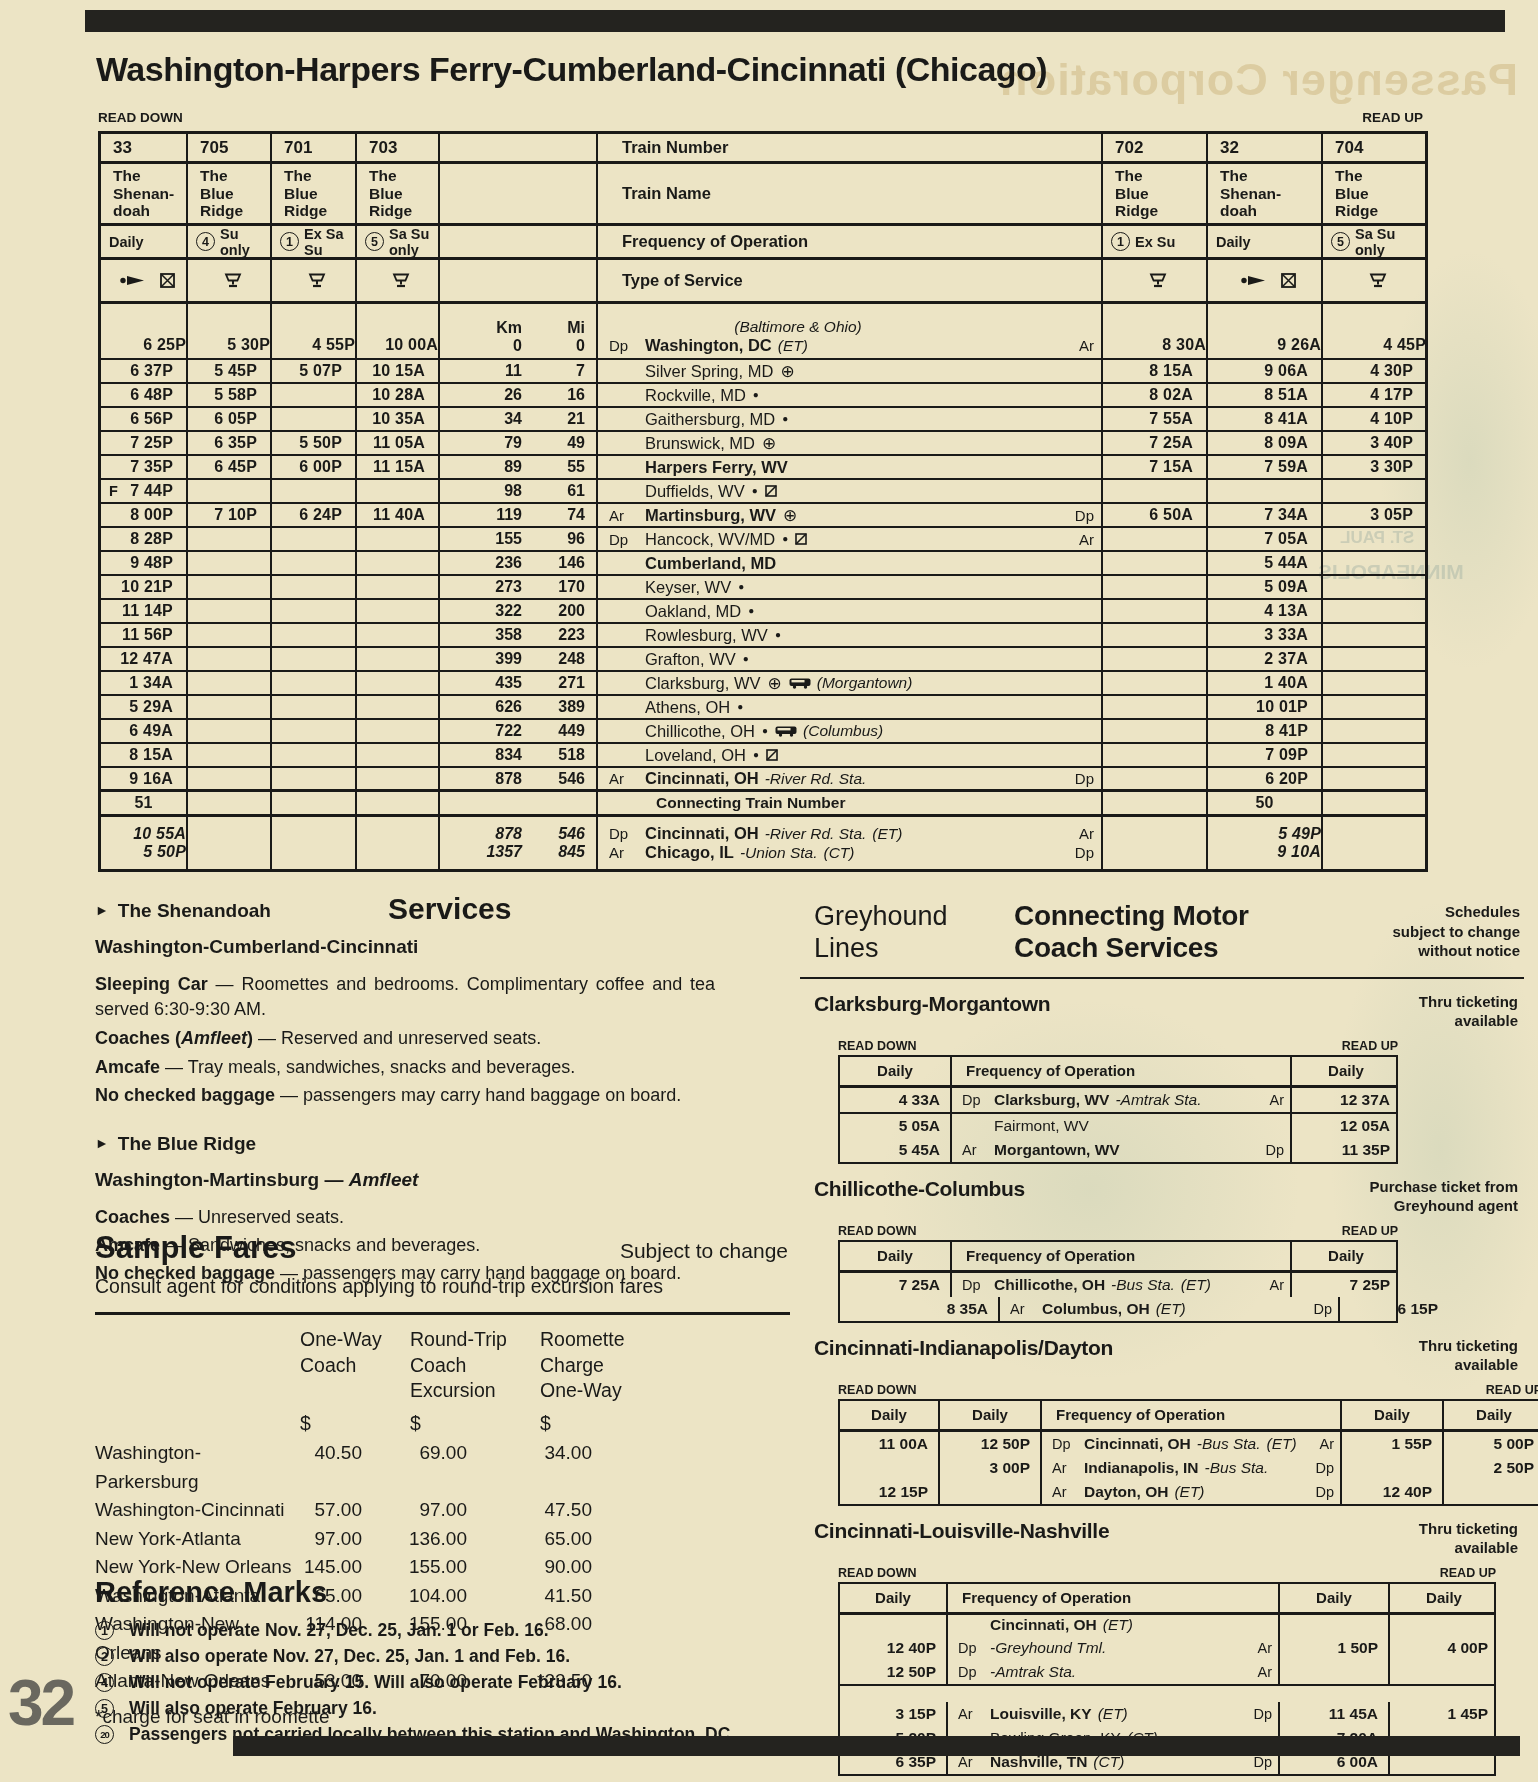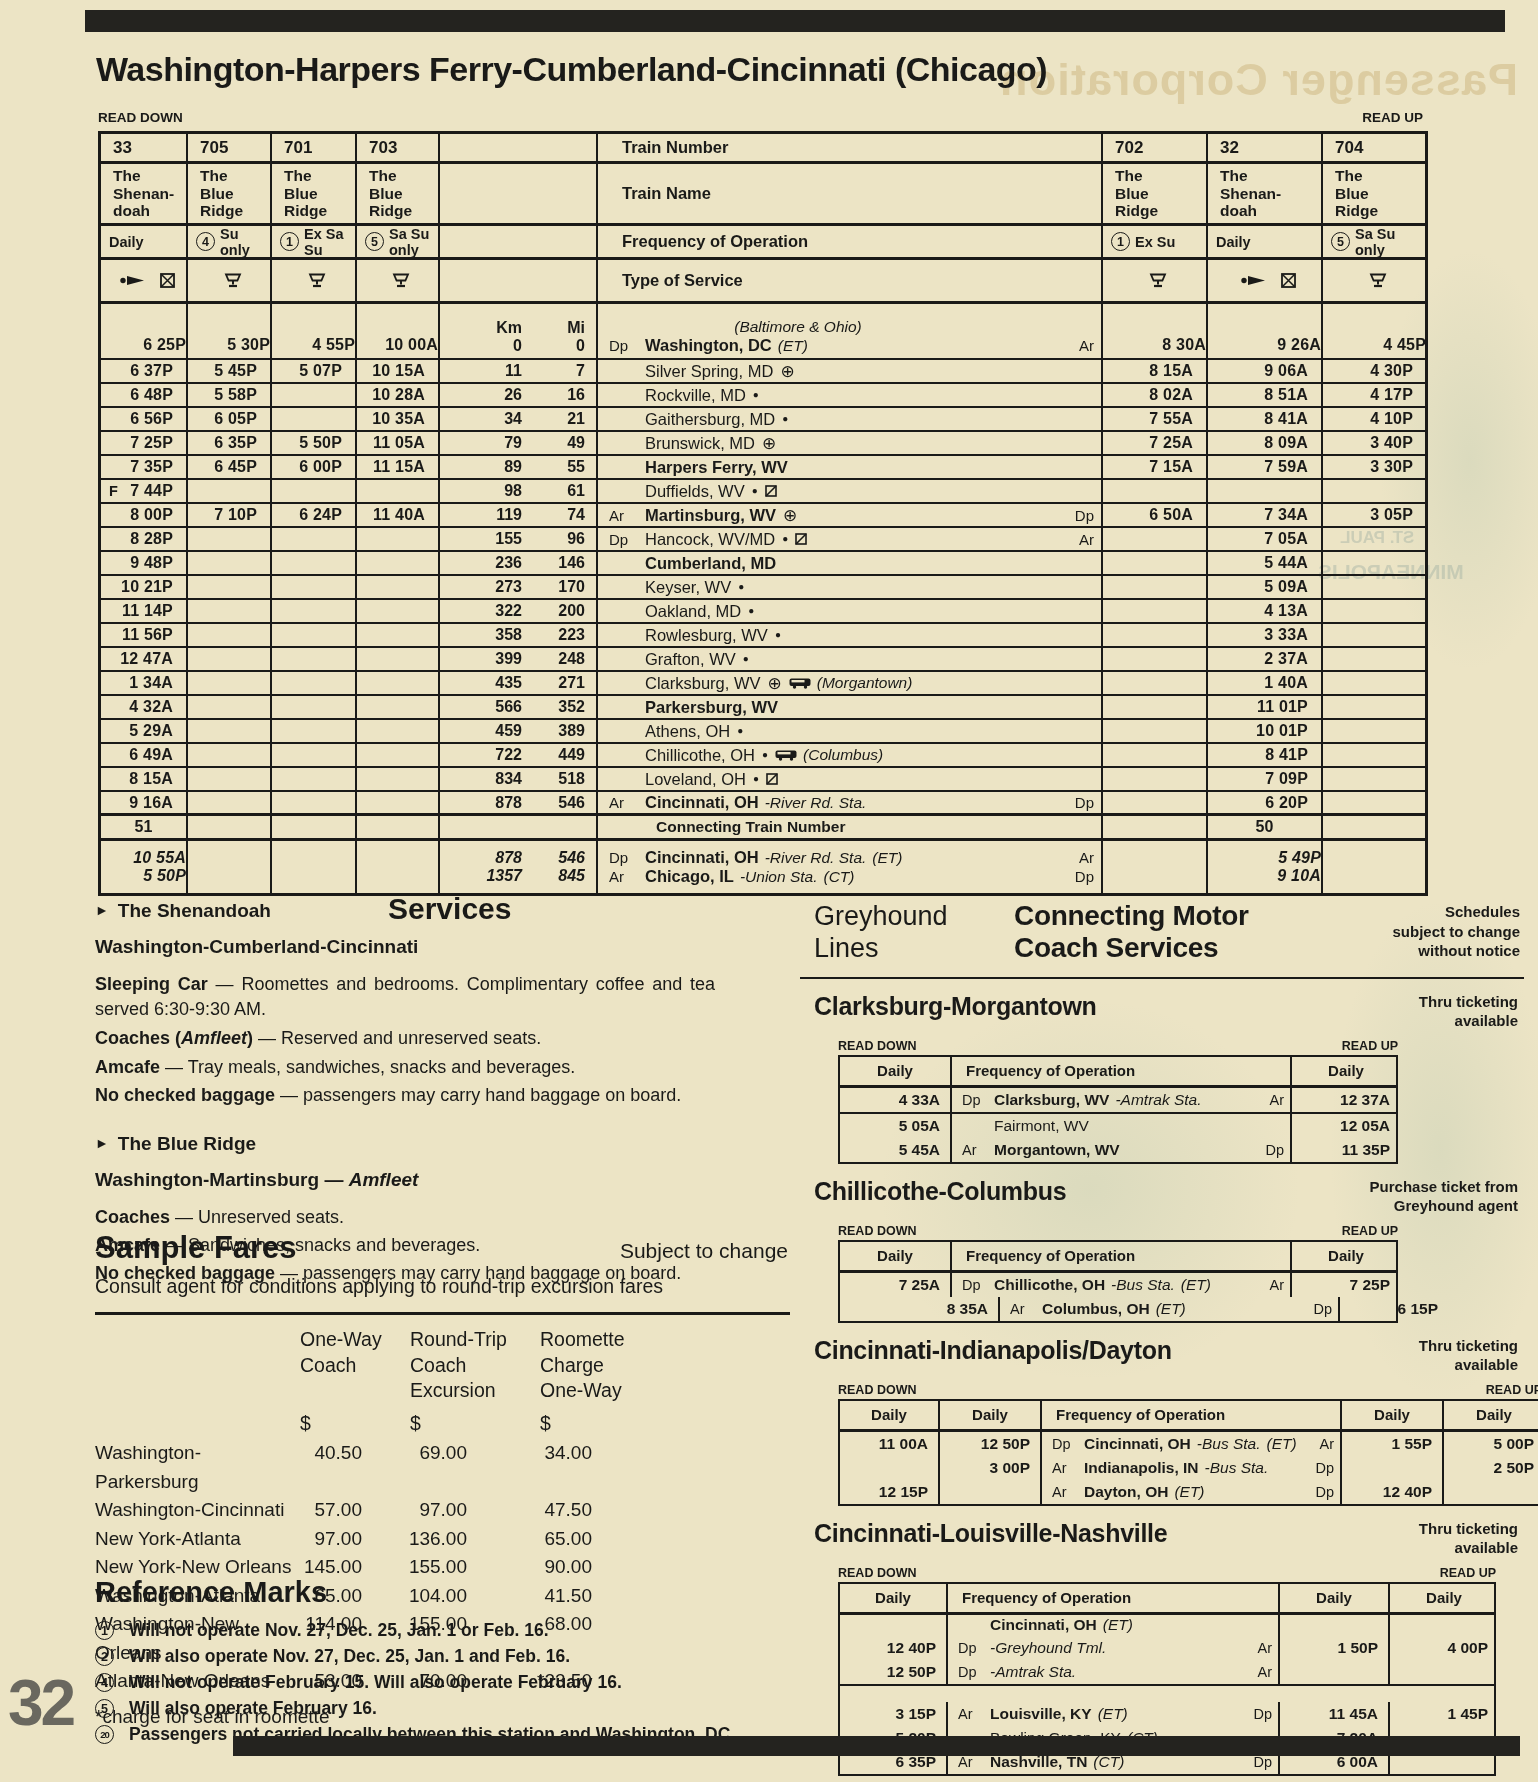--- a/index.html
+++ b/index.html
@@ -86,21 +86,21 @@
 
   
   .gh{position:absolute;left:800px;top:900px;width:724px}
   .gh-head{display:flex;align-items:flex-start;border-bottom:2.5px solid #1a1a18;
            padding:0 4px 12px 14px}
   .gh-brand{width:200px;font-size:27px;line-height:1.2}
   .gh-title{font-size:28px;font-weight:bold;line-height:1.15;letter-spacing:-.3px}
   .gh-note{margin-left:auto;text-align:right;font-size:15px;font-weight:bold;line-height:1.3;padding-top:2px}
   .gsec{margin-top:13px}
   .gsec-head{display:flex;align-items:flex-start;padding:0 6px 0 14px}
-  .gsec-title{font-size:25px;font-weight:bold;letter-spacing:-.3px}
+  .gsec-title{font-size:21px;font-weight:bold;letter-spacing:-.3px}
   .gsec-note{margin-left:auto;text-align:right;font-size:15px;font-weight:bold;line-height:1.3}
   .gwrap{margin-left:38px;margin-top:8px}
   .gread{display:flex;justify-content:space-between;font-size:12.5px;font-weight:bold;margin-bottom:2px}
   .gt{border:2.5px solid #1a1a18;box-sizing:border-box}
   .grow{display:grid;box-sizing:border-box}
   .grow.ghd{border-bottom:3px solid #1a1a18}
   .grow.sep{border-bottom:2px solid #1a1a18}
   .gc{border-right:2px solid #1a1a18;display:flex;align-items:center;min-height:24px;
       box-sizing:border-box;overflow:hidden}
   .gc:last-child{border-right:none}
@@ -596,43 +596,26 @@
               <rect x="2.5" y="2" width="13" height="2.4" fill="#ece4c5"></rect>
             </svg>
           </span>
           <span class="sparen">(Morgantown)</span>
         </div>
         <div class="mc tc"></div>
         <div class="mc tc">1 40A</div>
         <div class="mc tc"></div>
       </div>
       <div class="mrow" style="height: 24px;">
-        <div class="mc tc">4 32A</div>
-        <div class="mc tc"></div>
-        <div class="mc tc"></div>
-        <div class="mc tc"></div>
-        <div class="mc kmmi">
-          <span class="kmv">566</span>
-          <span class="miv">352</span>
-        </div>
-        <div class="mc">
-          <span class="pre"></span>
-          <span class="sname bold">Parkersburg, WV</span>
-        </div>
-        <div class="mc tc"></div>
-        <div class="mc tc">11 01P</div>
-        <div class="mc tc"></div>
-      </div>
-      <div class="mrow" style="height: 24px;">
         <div class="mc tc">5 29A</div>
         <div class="mc tc"></div>
         <div class="mc tc"></div>
         <div class="mc tc"></div>
         <div class="mc kmmi">
-          <span class="kmv">459</span>
+          <span class="kmv">626</span>
           <span class="miv">389</span>
         </div>
         <div class="mc">
           <span class="pre"></span>
           <span class="sname">Athens, OH</span>
           <span class="sym txt" style="font-size: 10px;">●</span>
         </div>
         <div class="mc tc"></div>
         <div class="mc tc">10 01P</div>
         <div class="mc tc"></div>

